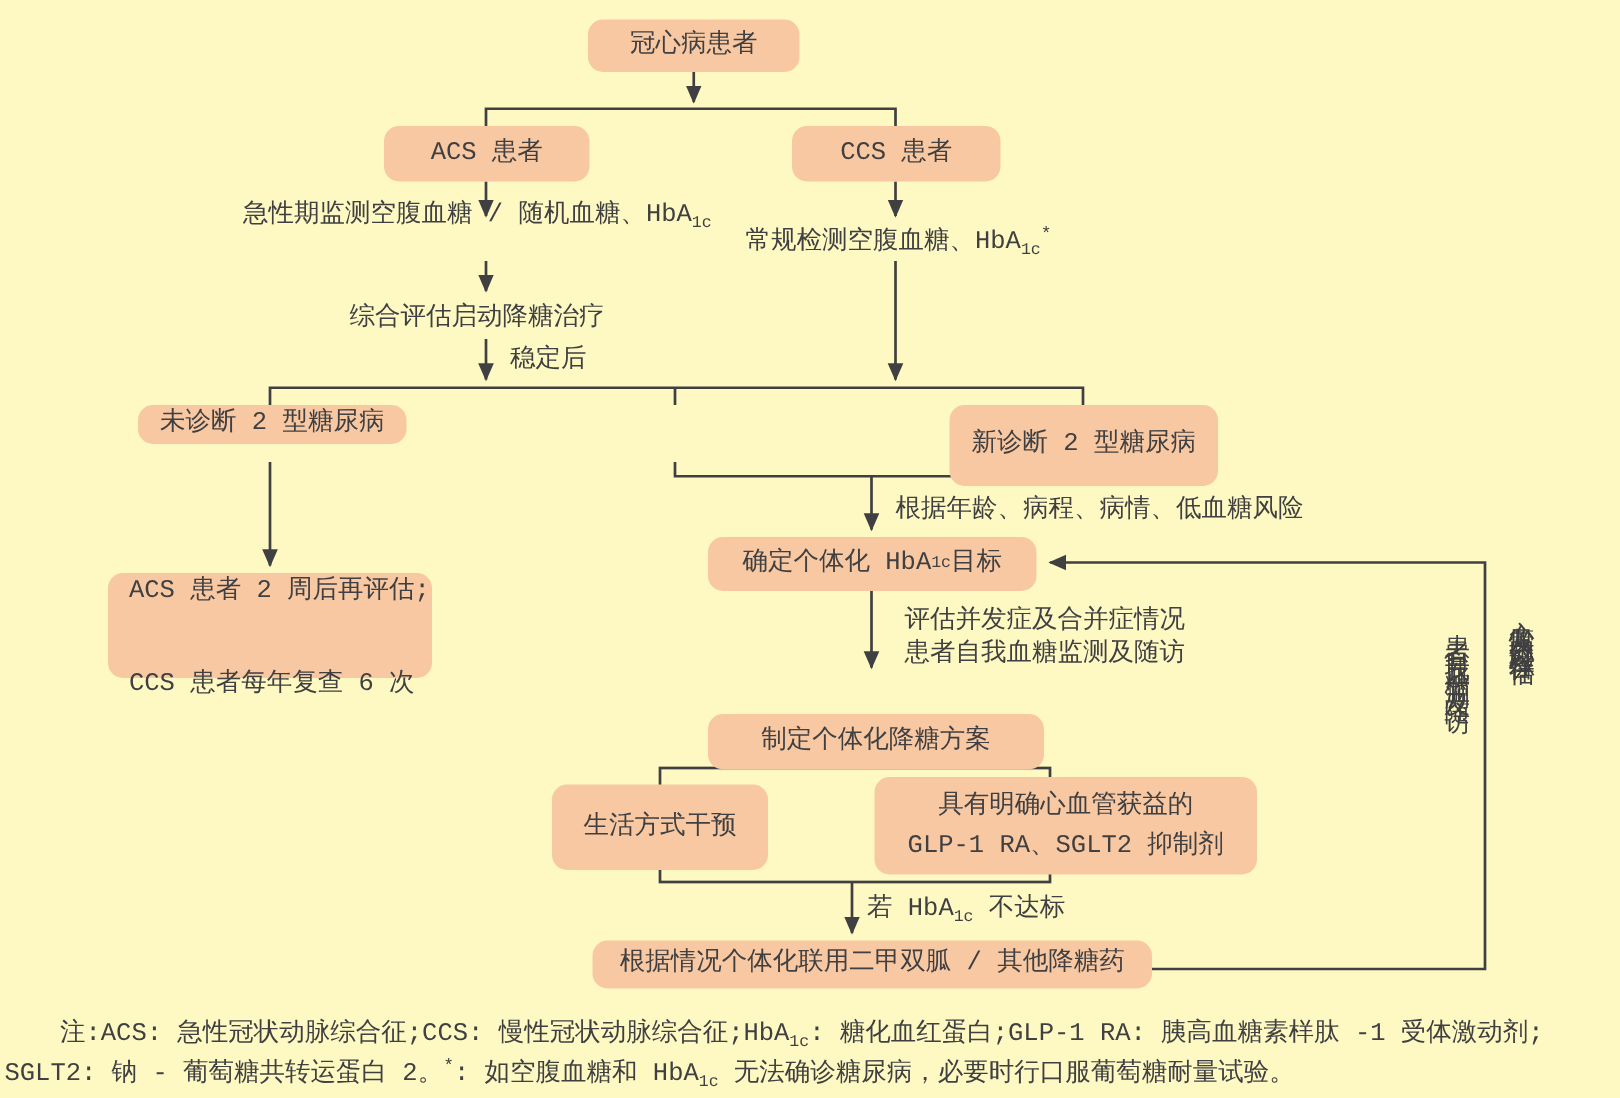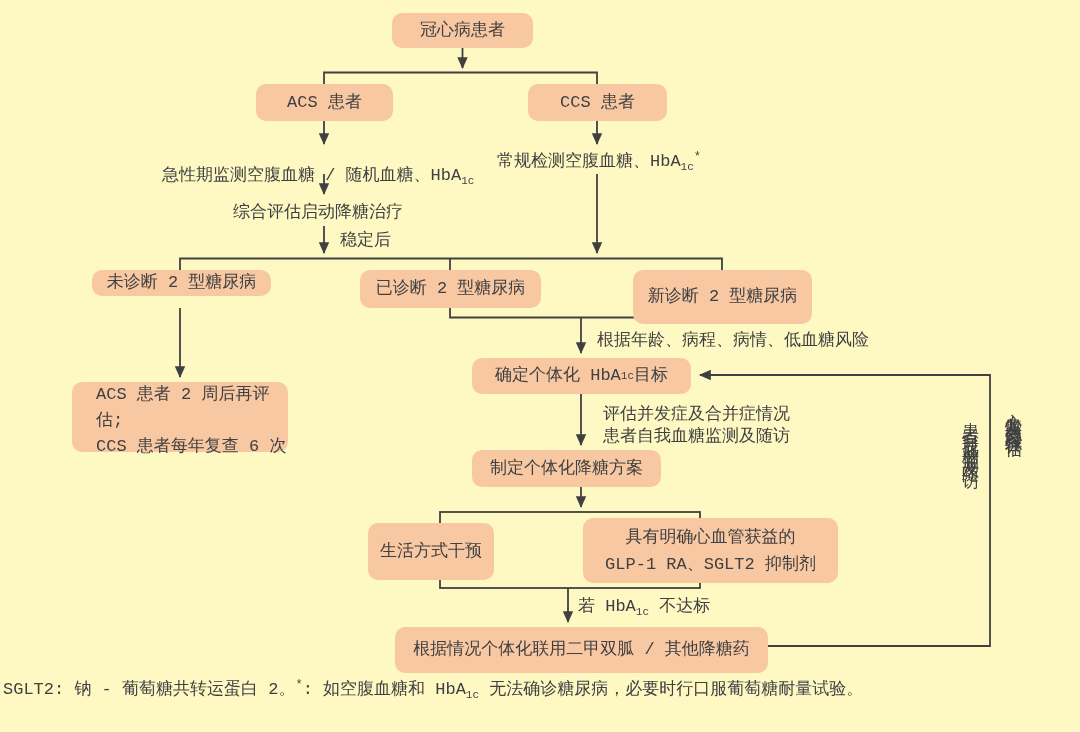--- a/index.html
+++ b/index.html
@@ -7,21 +7,21 @@
     position:relative;width:1080px;height:732px;background:#fef9c3;overflow:hidden;
     font-family:Liberation Mono, monospace;
     color:#404042;font-size:17px;
   }
   .stage svg{position:absolute;left:0;top:0;z-index:0;}
   .box{
     position:absolute;z-index:1;background:#F8C8A2;border-radius:10px;
     display:flex;align-items:center;justify-content:center;text-align:center;
     line-height:1.4;color:#404042;
   }
-  .box.left{justify-content:flex-start;text-align:left;padding-left:24px;box-sizing:border-box;}
+  .box.left{justify-content:flex-start;text-align:left;padding-left:14px;box-sizing:border-box;gap:36px;}
   .box .ln{display:block;}
   .multiline{flex-direction:column;}
   .lbl{position:absolute;z-index:1;white-space:nowrap;line-height:22px;color:#404042;}
   .vlbl{
     position:absolute;z-index:1;writing-mode:vertical-rl;text-orientation:upright;
     white-space:nowrap;color:#404042;
   }
   sub{font-size:11px;vertical-align:-4px;line-height:0;}
   sup{font-size:12px;vertical-align:6px;line-height:0;}
   .note{position:absolute;z-index:1;line-height:27px;color:#404042;}
@@ -58,62 +58,62 @@
       <path d="M768,646 L990,646 L990,375 L700,375" marker-end="url(#ah)"></path>
     </g>
   </svg>
 
   <div class="box" style="left:392px;top:13px;width:141px;height:35px">冠心病患者</div>
 
   <div class="box" style="left:528px;top:84px;width:139px;height:37px">CCS 患者</div>
 
   <div class="box" style="left:256px;top:84px;width:137px;height:37px">ACS 患者</div>
 
-  <div class="lbl" style="left:162px;top:165px">急性期监测空腹血糖 / 随机血糖、HbA<sub>1c</sub></div>
+  <div class="lbl" style="left:162px;top:133px">急性期监测空腹血糖 / 随机血糖、HbA<sub>1c</sub></div>
 
   <div class="lbl" style="left:497px;top:151px">常规检测空腹血糖、HbA<sub>1c</sub><sup>*</sup></div>
 
   <div class="lbl" style="left:233px;top:202px">综合评估启动降糖治疗</div>
 
   <div class="lbl" style="left:340px;top:230px">稳定后</div>
 
   <div class="box" style="left:92px;top:270px;width:179px;height:26px">未诊断 2 型糖尿病</div>
 
-  <div class="box" style="left:360px;top:270px;width:181px;height:38px">已诊断 2 型糖尿病</div>
 
   <div class="box" style="left:633px;top:270px;width:179px;height:54px">新诊断 2 型糖尿病</div>
 
   <div class="lbl" style="left:597px;top:330px">根据年龄、病程、病情、低血糖风险</div>
 
   <div class="box multiline left" style="left:72px;top:382px;width:216px;height:70px;line-height:26px;align-items:flex-start">
     <span class="ln">ACS 患者 2 周后再评估;</span>
     <span class="ln">CCS 患者每年复查 6 次</span>
   </div>
 
   <div class="box" style="left:472px;top:358px;width:219px;height:36px">确定个体化 HbA<sub>1c</sub> 目标</div>
 
   <div class="lbl" style="left:603px;top:404px">
     <div>评估并发症及合并症情况</div>
     <div>患者自我血糖监测及随访</div>
   </div>
 
-  <div class="box" style="left:472px;top:450px;width:189px;height:37px">制定个体化降糖方案</div>
+  <div class="box" style="left:472px;top:476px;width:224px;height:37px">制定个体化降糖方案</div>
 
-  <div class="box" style="left:368px;top:523px;width:126px;height:57px">生活方式干预</div>
+  <div class="box" style="left:368px;top:523px;width:144px;height:57px">生活方式干预</div>
 
   <div class="box multiline" style="left:583px;top:518px;width:255px;height:65px;line-height:27px">
     <span class="ln">具有明确心血管获益的</span>
     <span class="ln">GLP-1 RA、SGLT2 抑制剂</span>
   </div>
 
   <div class="lbl" style="left:578px;top:596px">若 HbA<sub>1c</sub> 不达标</div>
 
-  <div class="box" style="left:395px;top:627px;width:373px;height:46px">根据情况个体化联用二甲双胍 / 其他降糖药</div>
+  <div class="box" style="left:395px;top:627px;width:373px;height:32px">根据情况个体化联用二甲双胍 / 其他降糖药</div>
 
   <div class="vlbl" style="left:958px;top:408px;letter-spacing:5px">患者自我血糖监测及随访</div>
 
   <div class="vlbl" style="left:1001px;top:400px;letter-spacing:2.5px">心血管及内分泌科综合评估</div>
 
   <div class="note" style="left:3px;top:676px;width:1072px">
+    <div class="n1">注:ACS: 急性冠状动脉综合征;CCS: 慢性冠状动脉综合征;HbA<sub>1c</sub>: 糖化血红蛋白;GLP-1 RA: 胰高血糖素样肽 -1 受体激动剂;</div>
     <div class="n2">SGLT2: 钠 - 葡萄糖共转运蛋白 2。<sup>*</sup>: 如空腹血糖和 HbA<sub>1c</sub> 无法确诊糖尿病，必要时行口服葡萄糖耐量试验。</div>
   </div>
 
 </div>
 
 </body></html>

